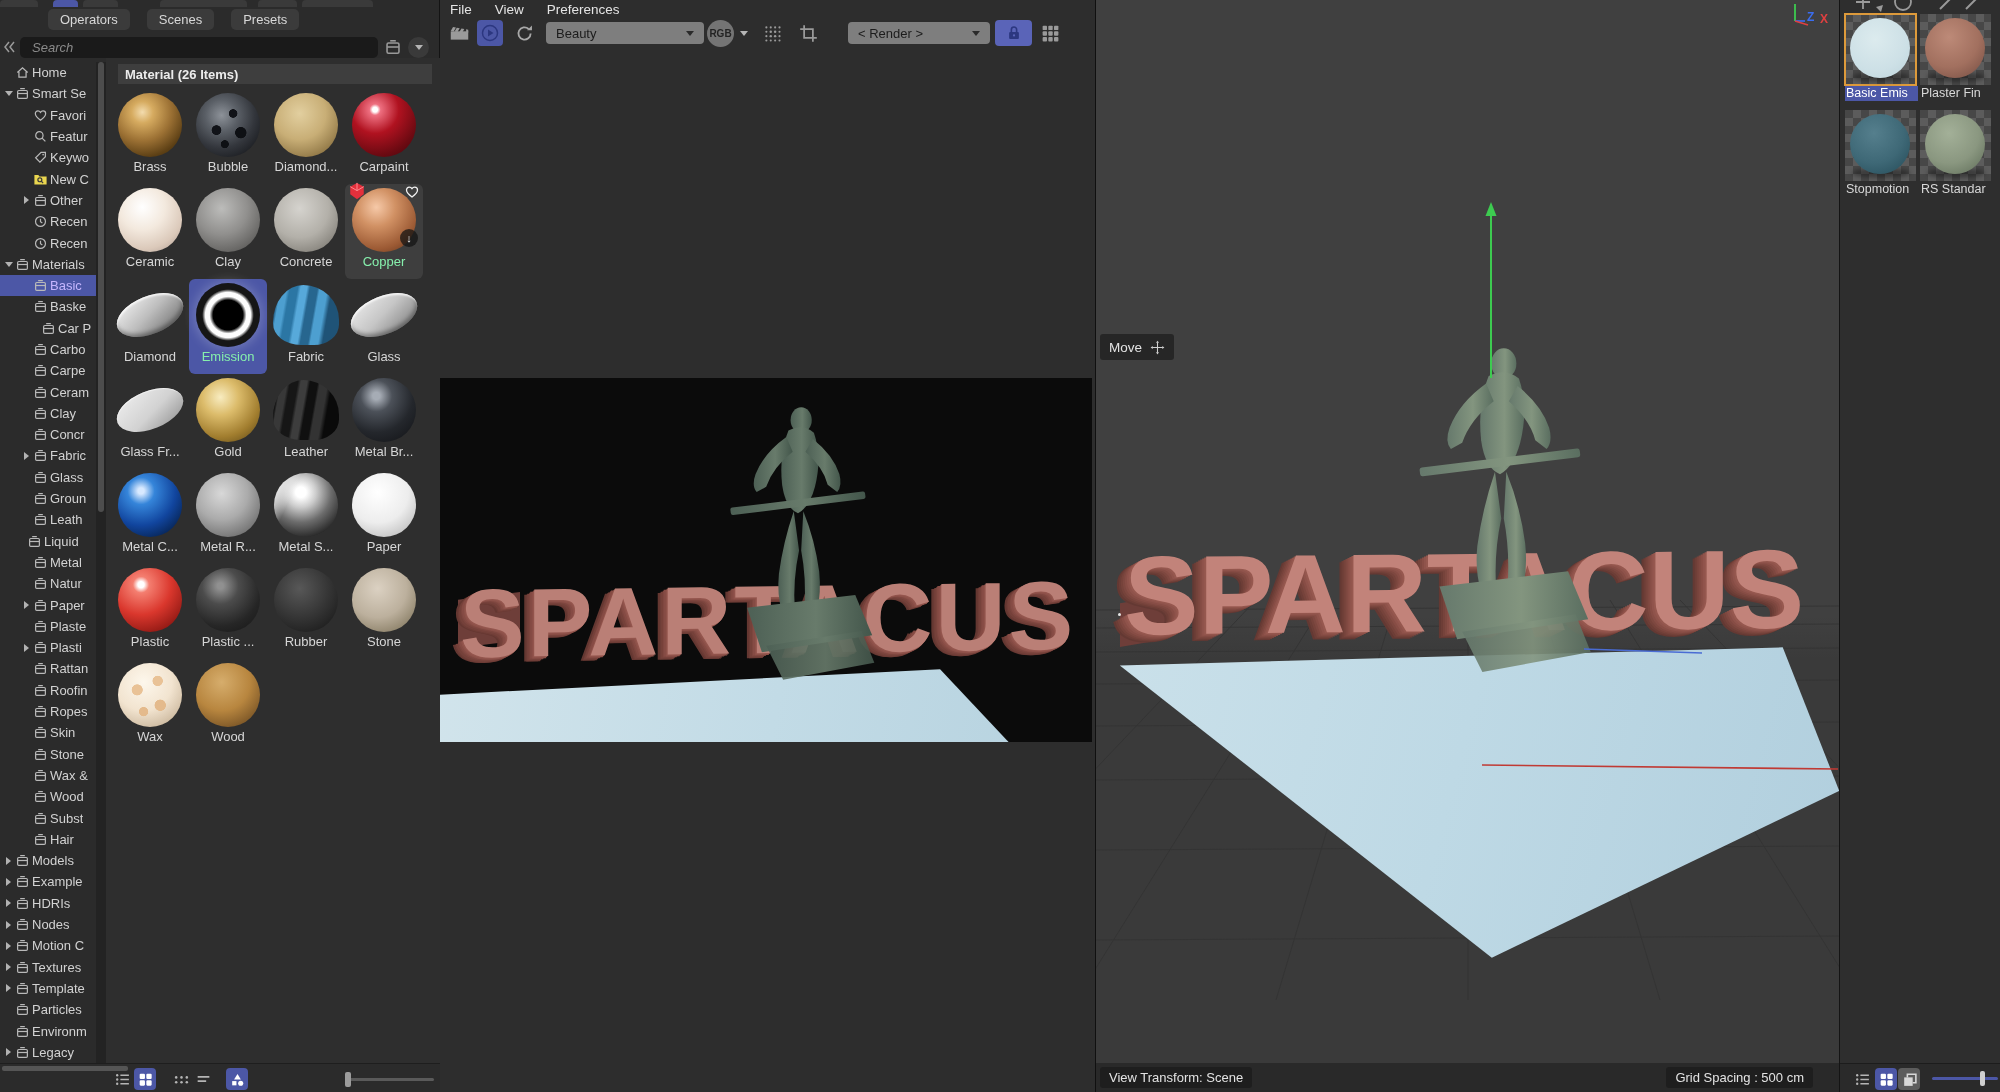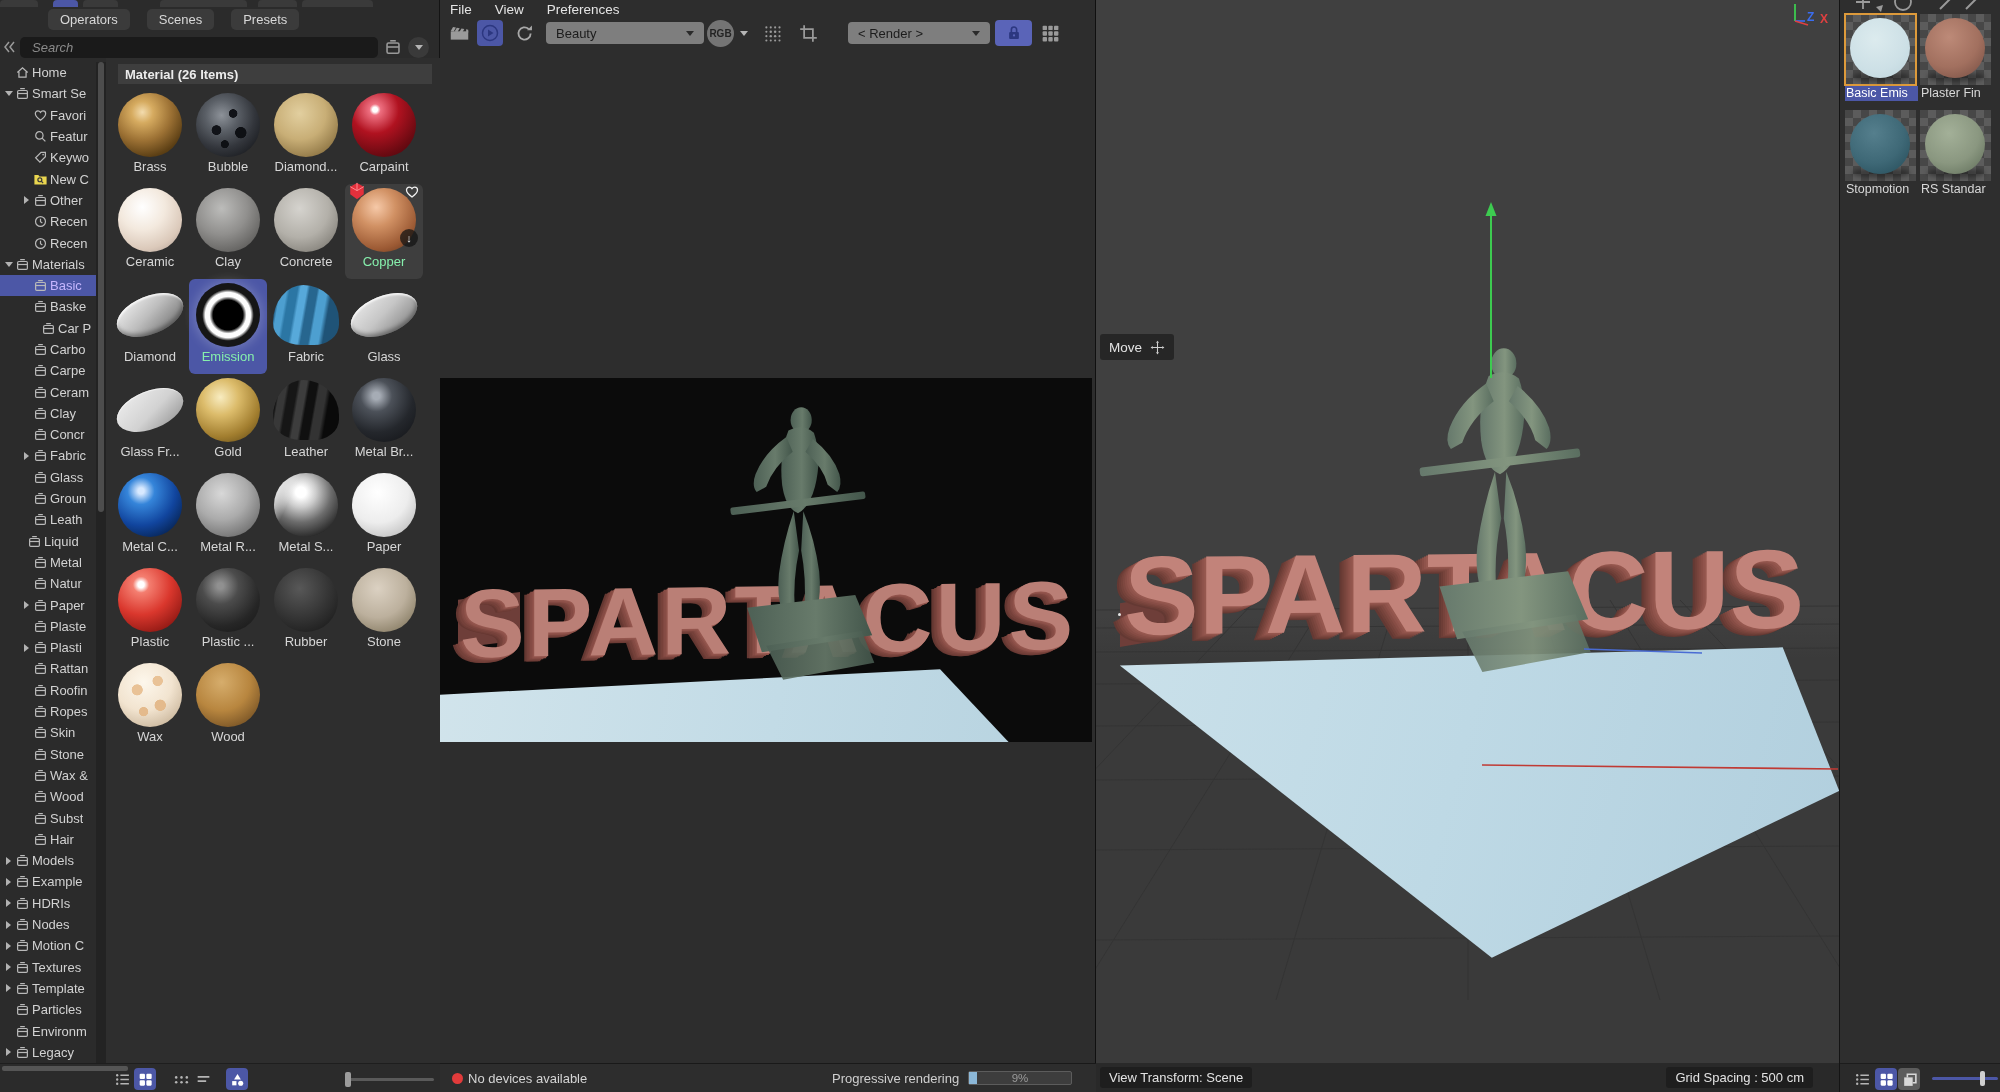--- a/index.html
+++ b/index.html
@@ -1020,29 +1020,20 @@
               <path d="M114 35 Q133 50 139 68 Q142 79 137 85 L128 78 Q124 62 107 47Z"></path>
               <rect x="36" y="92" width="128" height="7" rx="2" transform="rotate(-7 100 96)"></rect>
               <path d="M96 103 Q86 132 82 162 Q80 182 85 198 L97 196 Q95 168 101 140Z"></path>
               <path d="M105 103 Q116 130 120 160 Q122 180 118 196 L106 194 Q108 166 103 140Z"></path>
               <path d="M52 194 L154 182 L170 220 L66 236Z"></path>
               <path d="M70 230 L160 216 L172 246 L86 262Z" opacity=".9"></path>
             </g>
           </svg></div>
     </div>
 
-    <div class="abs" id="rv-status">
-      <div class="abs" id="dev-dot"></div>
-      <div class="abs" id="dev-msg">No devices available</div>
-      <div class="abs" id="prog-label">Progressive rendering</div>
-      <div class="abs" id="prog-track">
-        <div id="prog-fill" style="width: 8%;"></div>
-        <div id="prog-val">9%</div>
-      </div>
-    </div>
   </div>
 
   <div class="abs" id="viewport">
     <svg class="abs" style="left:0;top:600px" width="744" height="400">
       <g stroke="#333333" stroke-width="1" opacity="0.85">
         <line x1="0" y1="10" x2="744" y2="6"></line>
           <line x1="0" y1="28" x2="744" y2="24"></line>
         <line x1="0" y1="52" x2="744" y2="48"></line>
           <line x1="0" y1="84" x2="744" y2="80"></line>
         <line x1="0" y1="126" x2="744" y2="122"></line>

